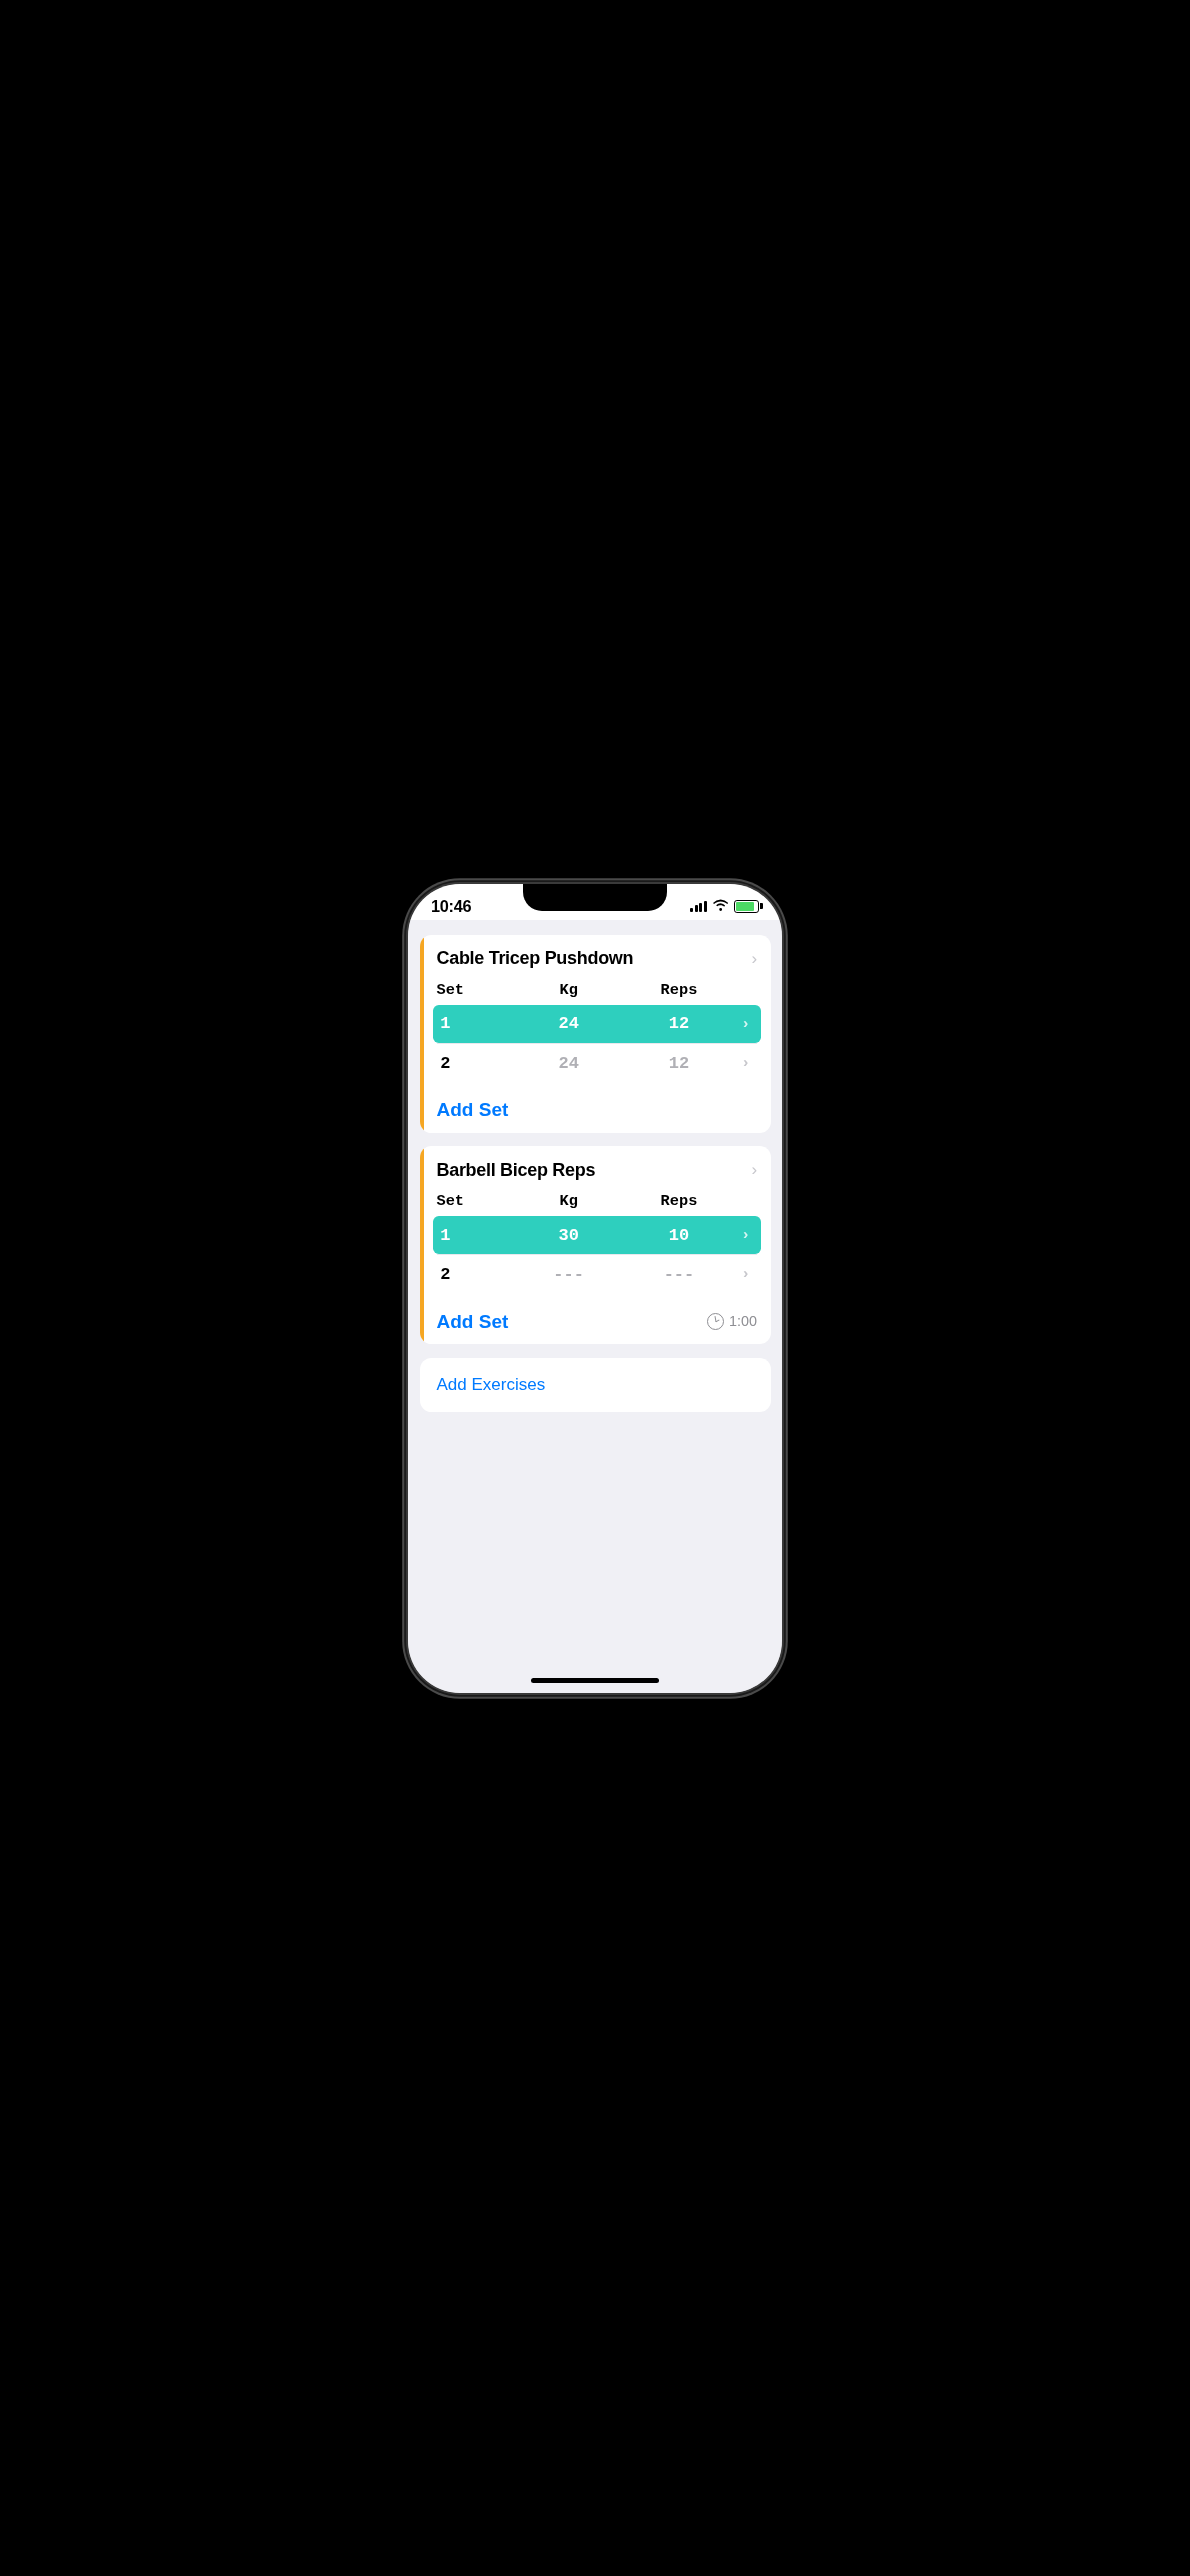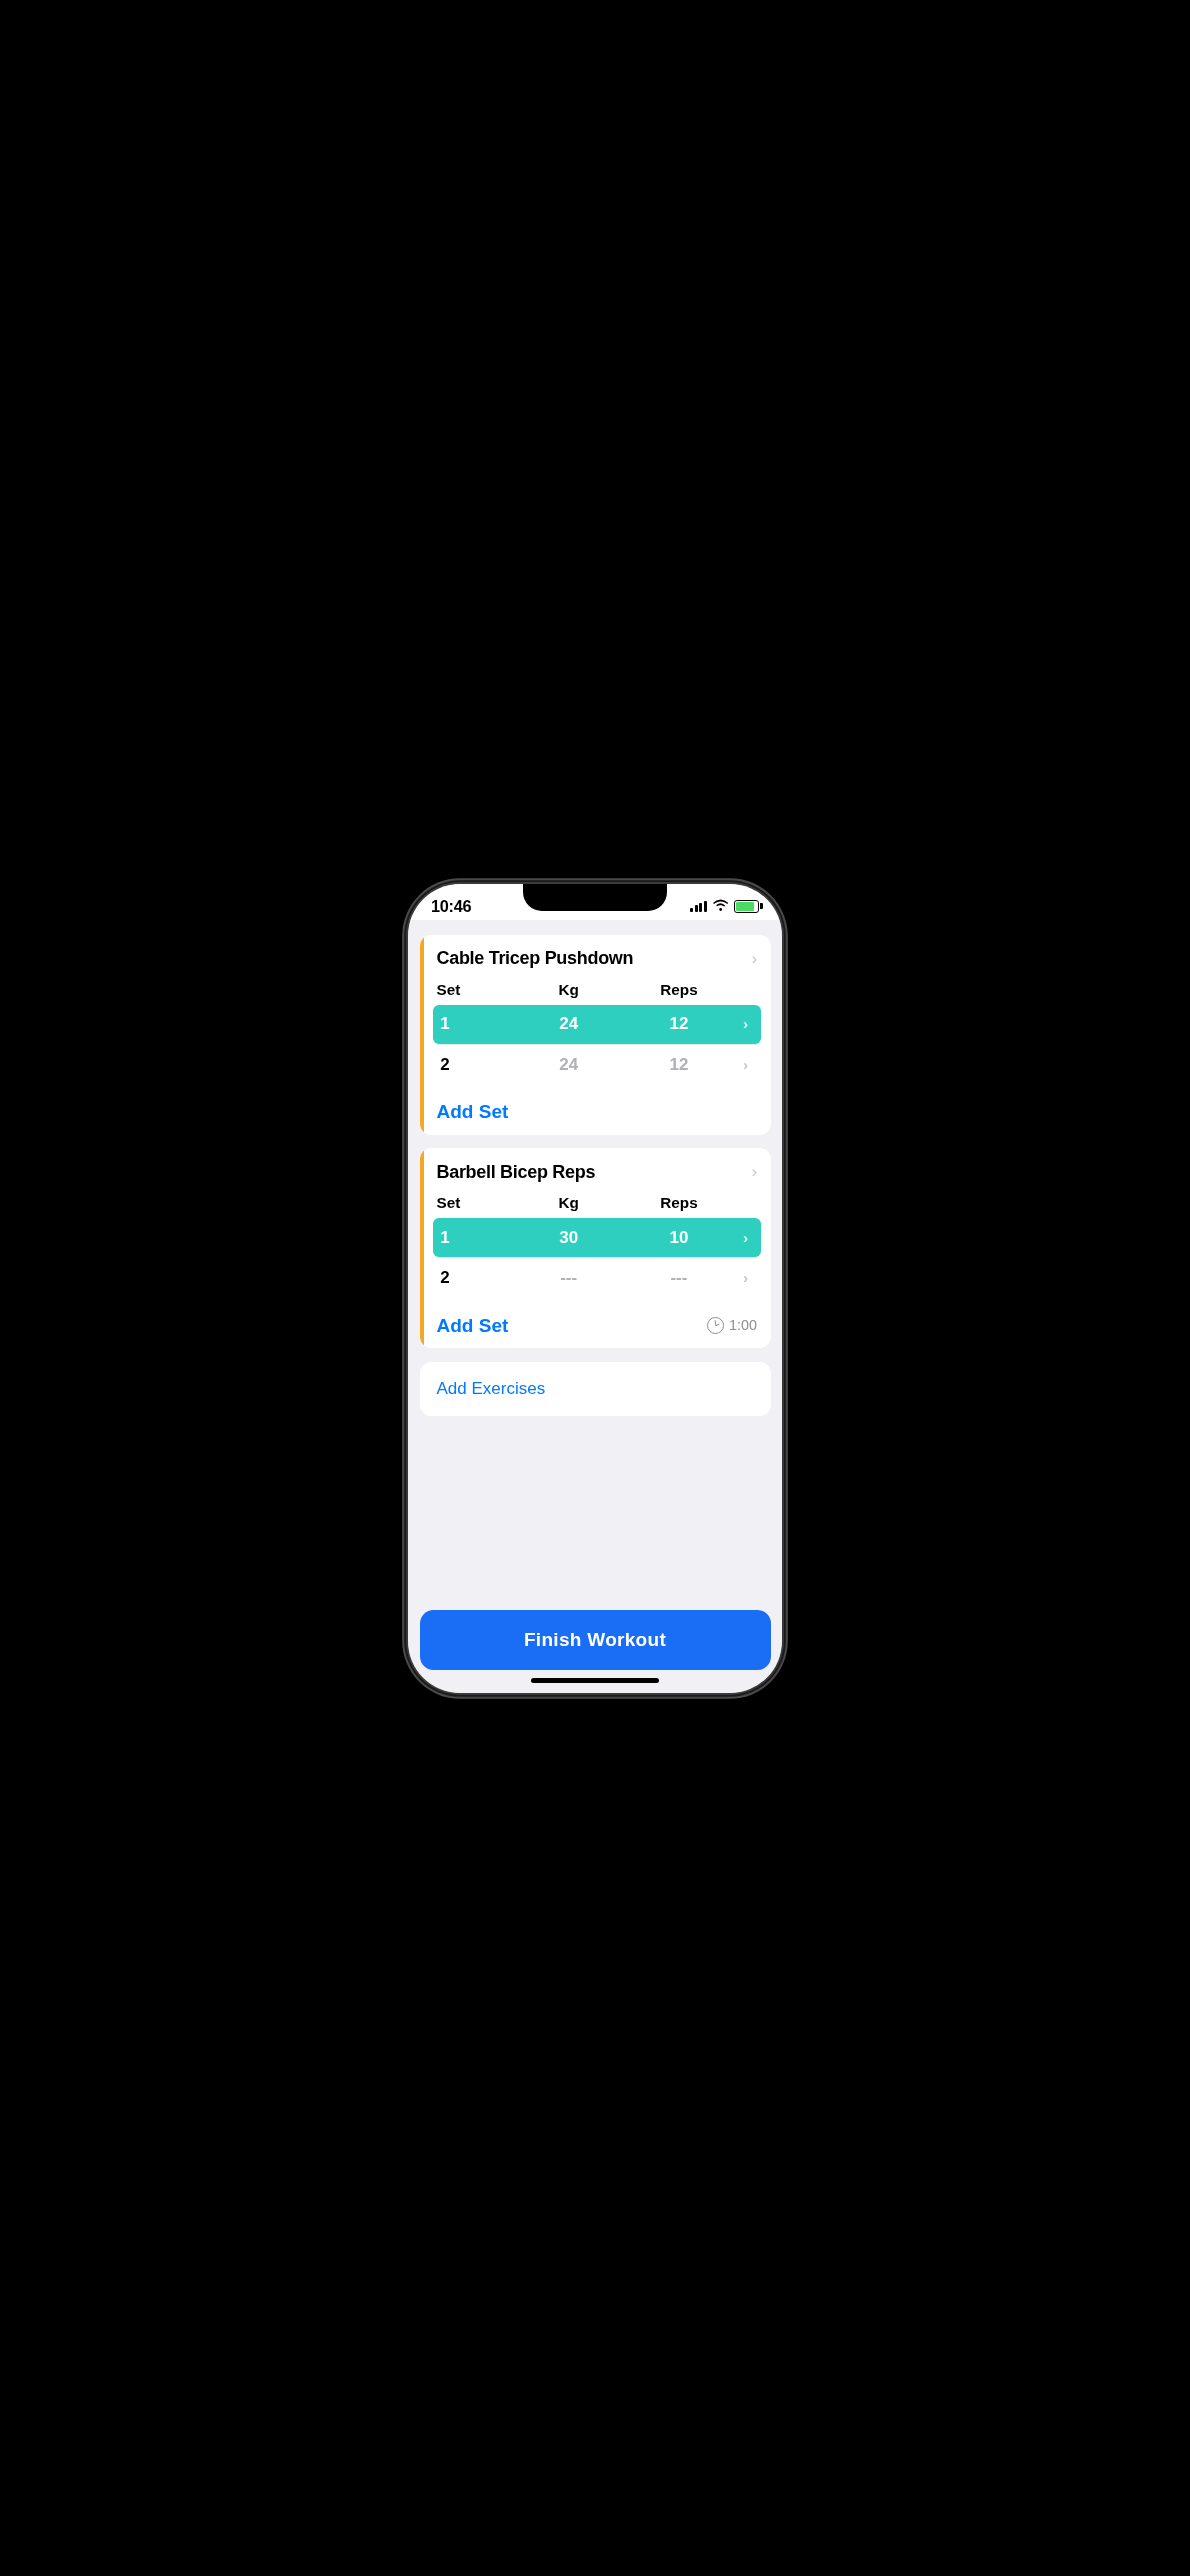--- a/index.html
+++ b/index.html
@@ -199,20 +199,21 @@
 
     .chevron-right {
       color: #c7c7cc;
       font-size: 17px;
       font-weight: 400;
     }
 
     .set-table {
       width: 100%;
       padding: 0 13.4px 7.7px 17px;
+      font-family: Liberation Mono, monospace;
     }
 
     .set-header-row {
       display: grid;
       grid-template-columns: 77px 1fr 1fr 23px;
       padding: 5.8px 0;
     }
 
     .set-header-cell {
       font-size: 15.3px;
@@ -511,20 +512,19 @@
           </div>
 
           <div class="add-exercises-card">
             <button class="add-exercises-btn">Add Exercises</button>
           </div>
 
         </div>
       </div>
 
       <div class="bottom-section">
-        <button class="finish-workout-btn">Finish Workout</button>
         <div class="home-indicator"></div>
       </div>
 
     </div>
   </div>
 </div>
 
 
 </body></html>

